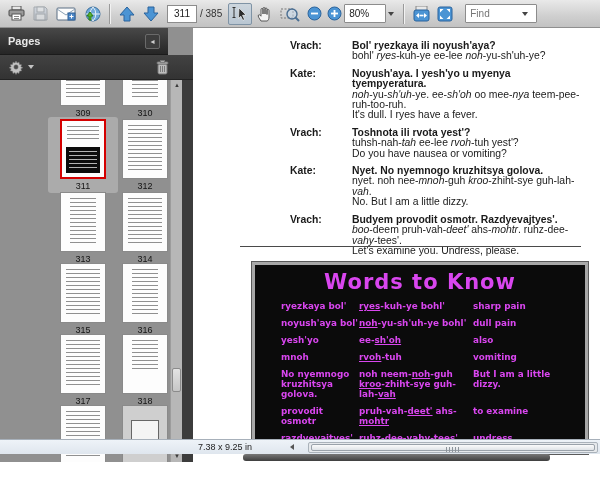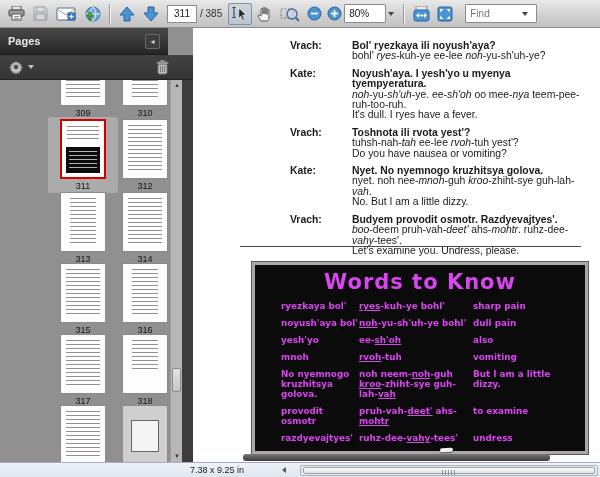--- a/index.html
+++ b/index.html
@@ -88,23 +88,23 @@
   .brows { margin:7px 8px 0 26px; }
   .brow { display:grid; grid-template-columns:78px 114px auto; margin-bottom:7px;
     font-size:8.8px; font-weight:bold; line-height:10px; font-family:"DejaVu Sans",sans-serif; }
   .brow u { text-underline-offset:1px; }
   .tray { position:absolute; top:426px; left:50px; width:307px; height:7px; border-radius:3px;
     background:linear-gradient(#777,#3e3e3e); }
   .chalk { position:absolute; top:420px; left:247px; width:13px; height:4px; background:#f2f2f2;
     border-radius:2px; transform:rotate(-4deg); box-shadow:0 1px 1px rgba(0,0,0,.5); }
 
   
-  .statusbar { position:absolute; top:462px; left:0; width:600px; height:15px;
+  .statusbar { position:absolute; top:439px; left:0; width:600px; height:15px;
     background:linear-gradient(#eef3f8,#dfe6ee); border-top:1px solid #a7b0ba;
-    display:flex; align-items:center; font-size:9px; color:#222; }
+    display:flex; align-items:center; font-size:9px; color:#222;padding-left:8px; }
   .size-label { margin-left:190px; flex:none; }
   .hs-left { margin-left:38px; width:0; height:0; border-top:3.5px solid transparent;
     border-bottom:3.5px solid transparent; border-right:4px solid #555; flex:none; }
   .hscroll { margin-left:14px; flex:1; height:11px; background:#e6e9ec;
     border:1px solid #aab2ba; border-radius:2px; position:relative; margin-right:2px; }
   .hthumb { position:absolute; top:1px; left:2px; right:2px; bottom:1px;
     background:linear-gradient(#fbfbfb,#dfe3e7); border:1px solid #9aa2aa; border-radius:2px; }
   .grip { position:absolute; left:50%; top:2px; width:14px; height:5px; transform:translateX(-50%);
     background:repeating-linear-gradient(to right,#8d949b 0 1px,transparent 1px 3px); }
 

